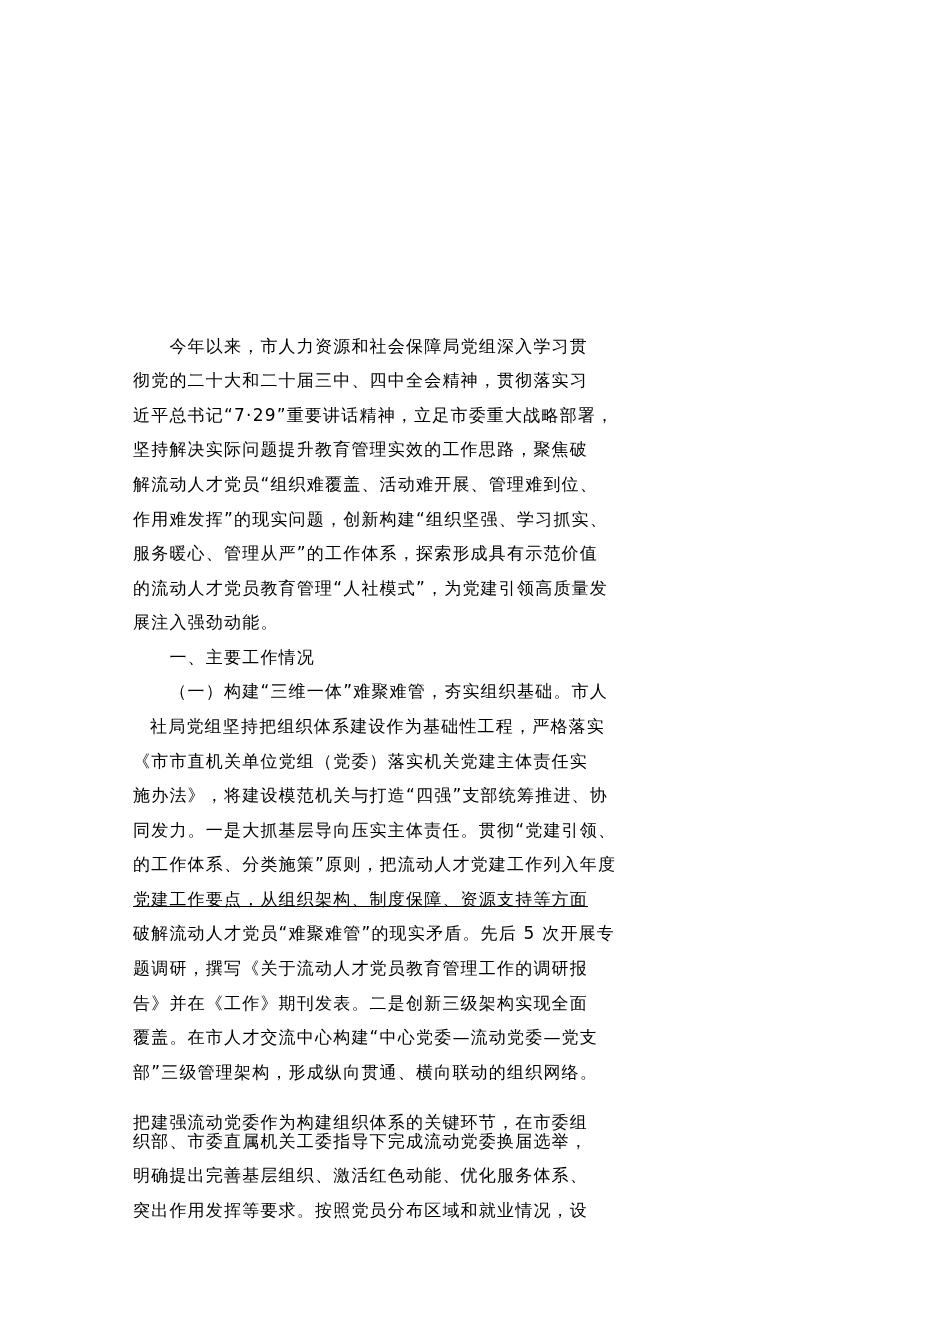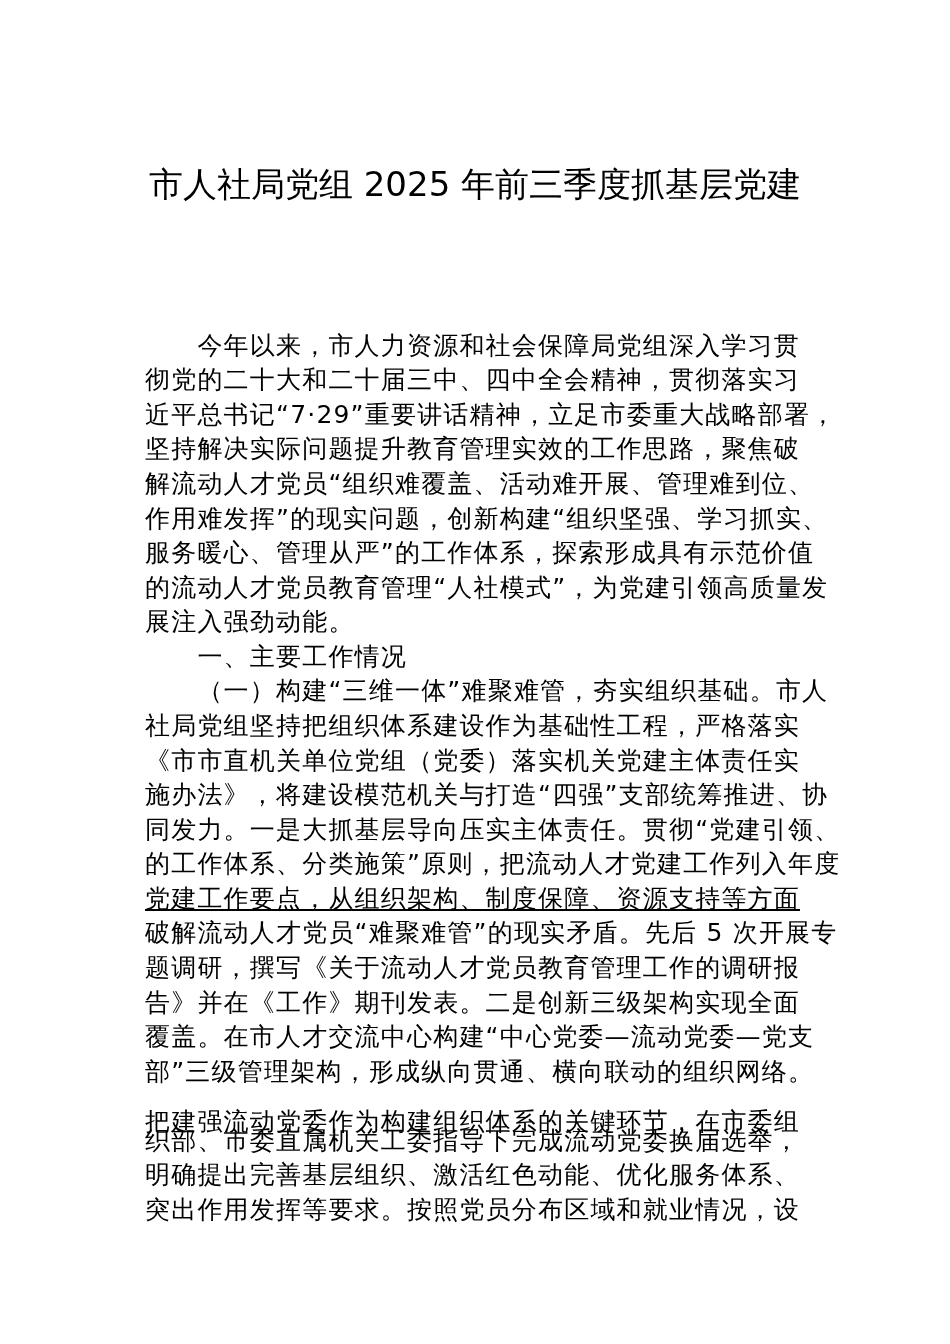--- a/index.html
+++ b/index.html
@@ -1,42 +1,41 @@
 <!DOCTYPE html>
 <html><head>
 <meta charset="utf-8">
 <style>
   html, body { margin: 0; padding: 0; background: #ffffff; }
   body { width: 950px; height: 1344px; position: relative; overflow: hidden;
          font-family: "DejaVu Sans", "Liberation Sans", sans-serif; color: #000; }
   .page { position: absolute; left: 0; top: 0; width: 950px; height: 1344px; background: #fff; }
   .title-line { position: absolute; left: 0; width: 950px; text-align: center;
                 font-size: 34px; line-height: 40px; white-space: nowrap; letter-spacing: 0px; }
-  .body-line { position: absolute; left: 145px; width: 680px; font-size: 25px; line-height: 34px;
+  .body-line { position: absolute; left: 133px; width: 680px; font-size: 17px; line-height: 34px;
                white-space: nowrap; letter-spacing: 1.2px; }
 </style>
 </head>
 <body>
 
 <div class="page">
-  <div class="title-line" style="top:164px;">市人社局党组 2025 年前三季度抓基层党建</div>
 
   <div>
     <div class="body-line" style="top:329px;">　　今年以来，市人力资源和社会保障局党组深入学习贯</div>
     <div class="body-line" style="top:363px;">彻党的二十大和二十届三中、四中全会精神，贯彻落实习</div>
     <div class="body-line" style="top:398px;">近平总书记“7·29”重要讲话精神，立足市委重大战略部署，</div>
     <div class="body-line" style="top:432px;">坚持解决实际问题提升教育管理实效的工作思路，聚焦破</div>
     <div class="body-line" style="top:467px;">解流动人才党员“组织难覆盖、活动难开展、管理难到位、</div>
     <div class="body-line" style="top:502px;">作用难发挥”的现实问题，创新构建“组织坚强、学习抓实、</div>
     <div class="body-line" style="top:536px;">服务暖心、管理从严”的工作体系，探索形成具有示范价值</div>
     <div class="body-line" style="top:571px;">的流动人才党员教育管理“人社模式”，为党建引领高质量发</div>
     <div class="body-line" style="top:605px;">展注入强劲动能。</div>
     <div class="body-line" style="top:640px;">　　一、主要工作情况</div>
     <div class="body-line" style="top:674px;">　　（一）构建“三维一体”难聚难管，夯实组织基础。市人</div>
-    <div class="body-line" style="top:709px;">社局党组坚持把组织体系建设作为基础性工程，严格落实</div>
+    <div class="body-line" style="top:709px;margin-left:17px;">社局党组坚持把组织体系建设作为基础性工程，严格落实</div>
     <div class="body-line" style="top:744px;">《市市直机关单位党组（党委）落实机关党建主体责任实</div>
     <div class="body-line" style="top:778px;">施办法》，将建设模范机关与打造“四强”支部统筹推进、协</div>
     <div class="body-line" style="top:813px;">同发力。一是大抓基层导向压实主体责任。贯彻“党建引领、</div>
     <div class="body-line" style="top:847px;">的工作体系、分类施策”原则，把流动人才党建工作列入年度</div>
     <div class="body-line" style="top:882px;text-decoration:underline;">党建工作要点，从组织架构、制度保障、资源支持等方面</div>
     <div class="body-line" style="top:916px;">破解流动人才党员“难聚难管”的现实矛盾。先后 5 次开展专</div>
     <div class="body-line" style="top:951px;">题调研，撰写《关于流动人才党员教育管理工作的调研报</div>
     <div class="body-line" style="top:986px;">告》并在《工作》期刊发表。二是创新三级架构实现全面</div>
     <div class="body-line" style="top:1020px;">覆盖。在市人才交流中心构建“中心党委—流动党委—党支</div>
     <div class="body-line" style="top:1055px;">部”三级管理架构，形成纵向贯通、横向联动的组织网络。</div>

